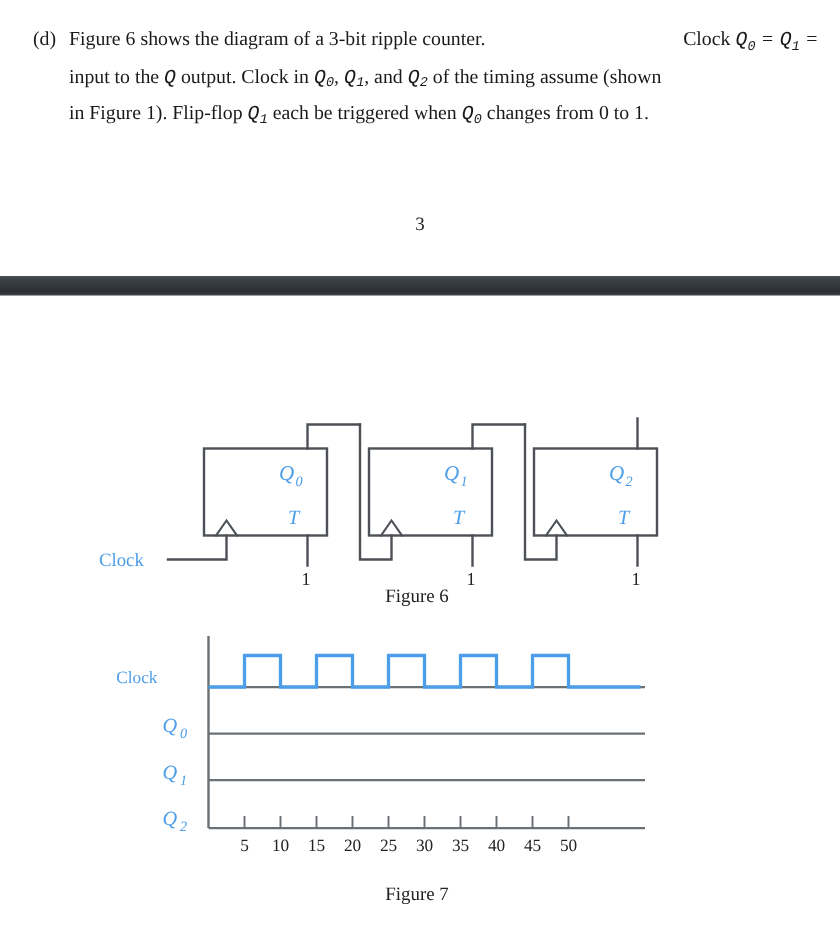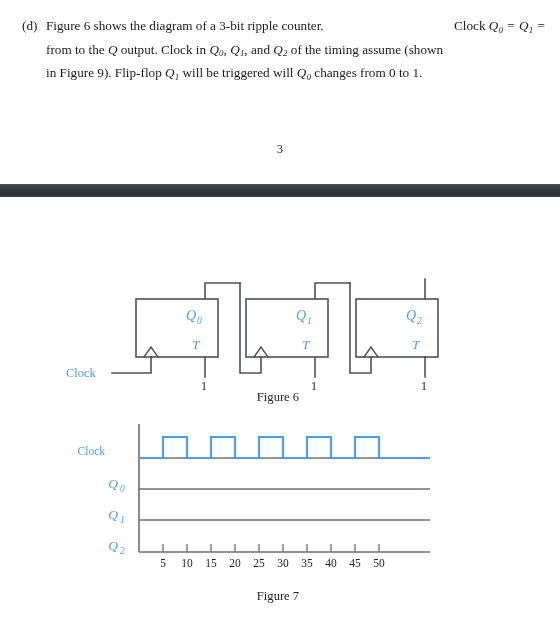--- a/index.html
+++ b/index.html
@@ -47,21 +47,21 @@
     hyphens: none;
   }
   .q-line { display: block; white-space: nowrap; }
   .q-line.just {
     display: flex;
     justify-content: space-between;
     white-space: nowrap;
   }
   .q-line.just > span { display: inline-block; }
 
-  i.mvar { font-style: italic; font-family: Liberation Serif, serif; }
+  i.mvar { font-style: italic; font-family: Liberation Mono, monospace; }
   sub.msub {
     font-size: 0.68em;
     vertical-align: -0.28em;
     font-style: italic;
     margin-left: 0.02em;
   }
   .mrel { font-style: normal; padding: 0 1px; }
 
   
   #page-number {
@@ -138,33 +138,33 @@
           <span>Clock</span>
           <i class="mvar"><span>Q</span><sub class="msub">0</sub></i>
           <span class="mrel">=</span>
           <i class="mvar"><span>Q</span><sub class="msub">1</sub></i>
           <span class="mrel">=</span>
         </span>
       </div>
 
 
       <div class="q-line">
-        <span>from to the</span>
+        <span>input to the</span>
         <i class="mvar">Q</i>
         <span>output. Clock in</span>
         <i class="mvar"><span>Q</span><sub class="msub">0</sub></i><span>,</span>
         <i class="mvar"><span>Q</span><sub class="msub">1</sub></i><span>, and</span>
         <i class="mvar"><span>Q</span><sub class="msub">2</sub></i>
         <span>of the timing assume (shown</span>
       </div>
 
       <div class="q-line">
-        <span>in Figure 9). Flip-flop</span>
+        <span>in Figure 1). Flip-flop</span>
         <i class="mvar"><span>Q</span><sub class="msub">1</sub></i>
-        <span>will be triggered will</span>
+        <span>each be triggered when</span>
         <i class="mvar"><span>Q</span><sub class="msub">0</sub></i>
         <span>changes from 0 to 1.</span>
       </div>
 
     </div>
   </div>
 </div>
 
 <div id="page-number">3</div>
 

